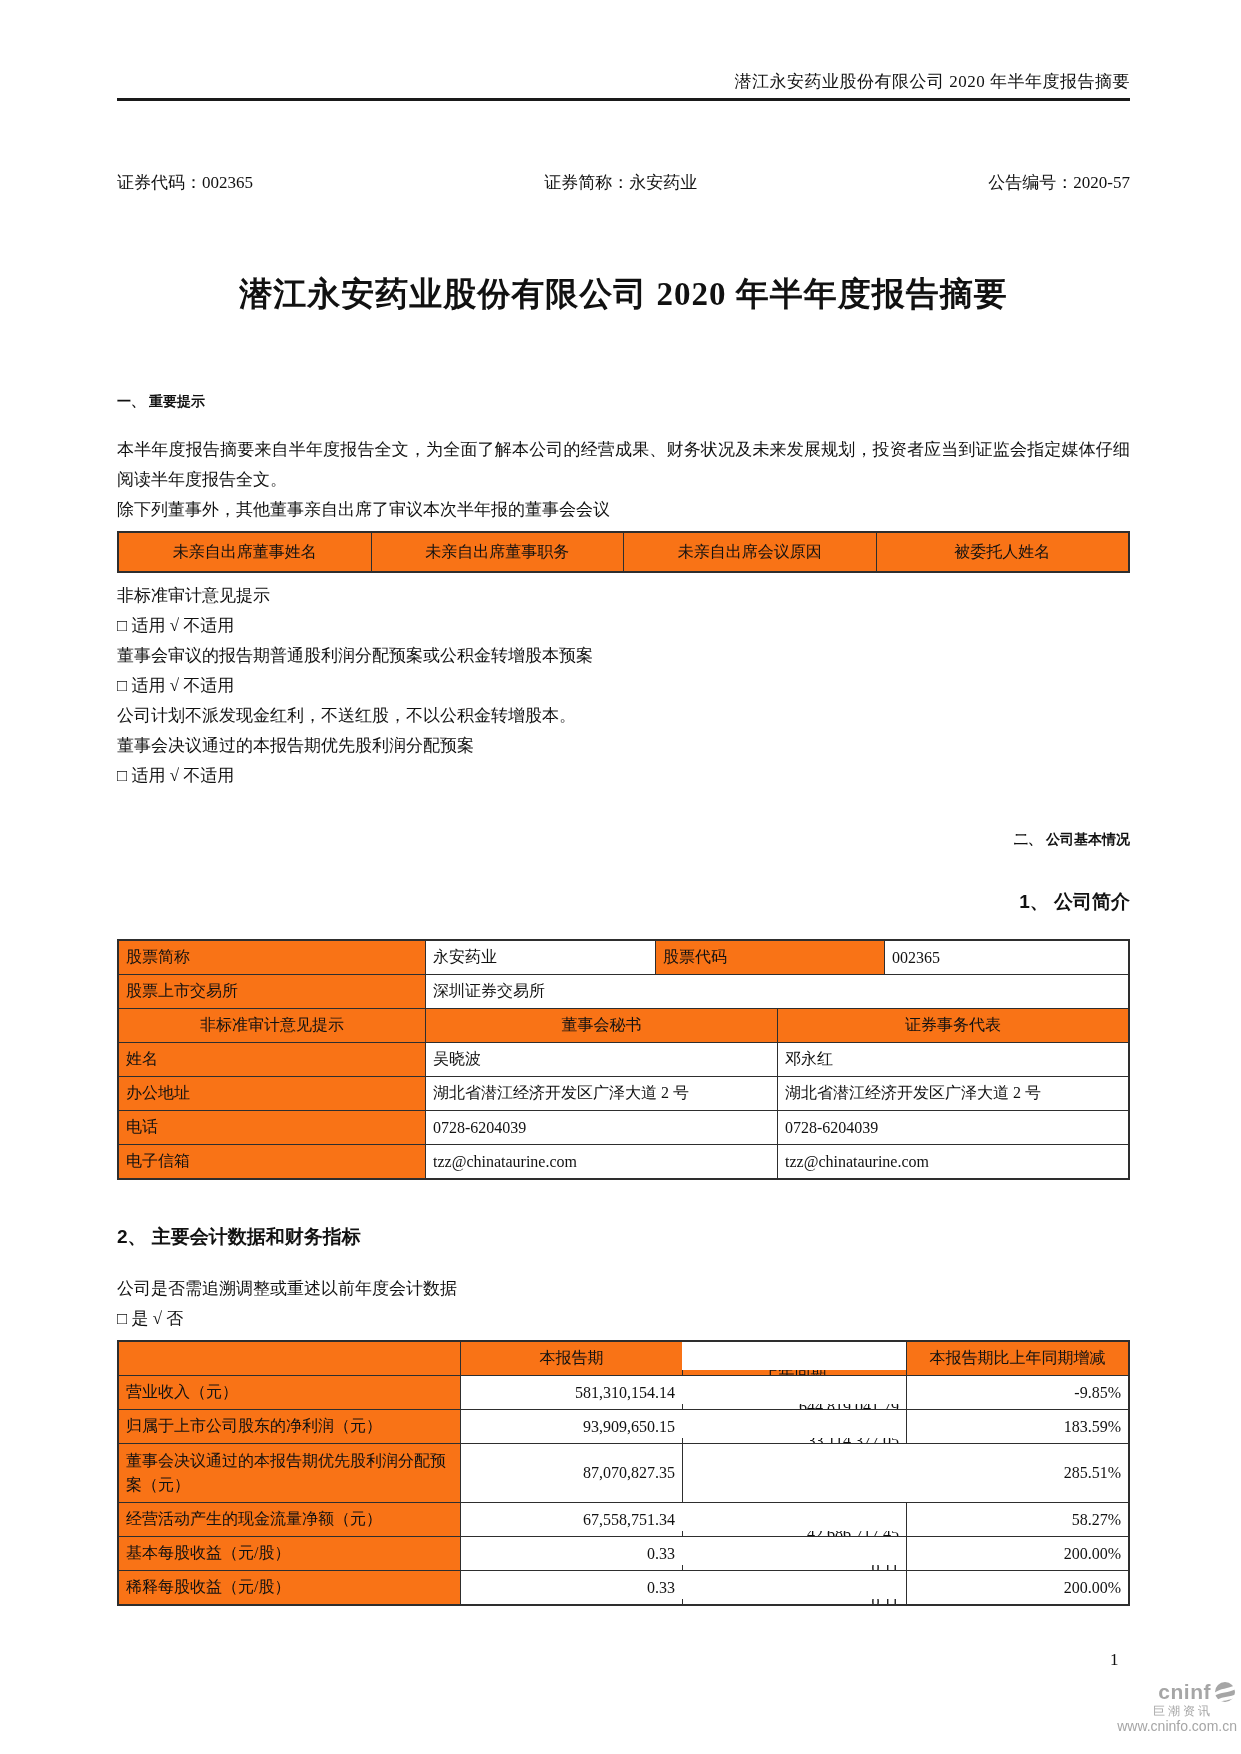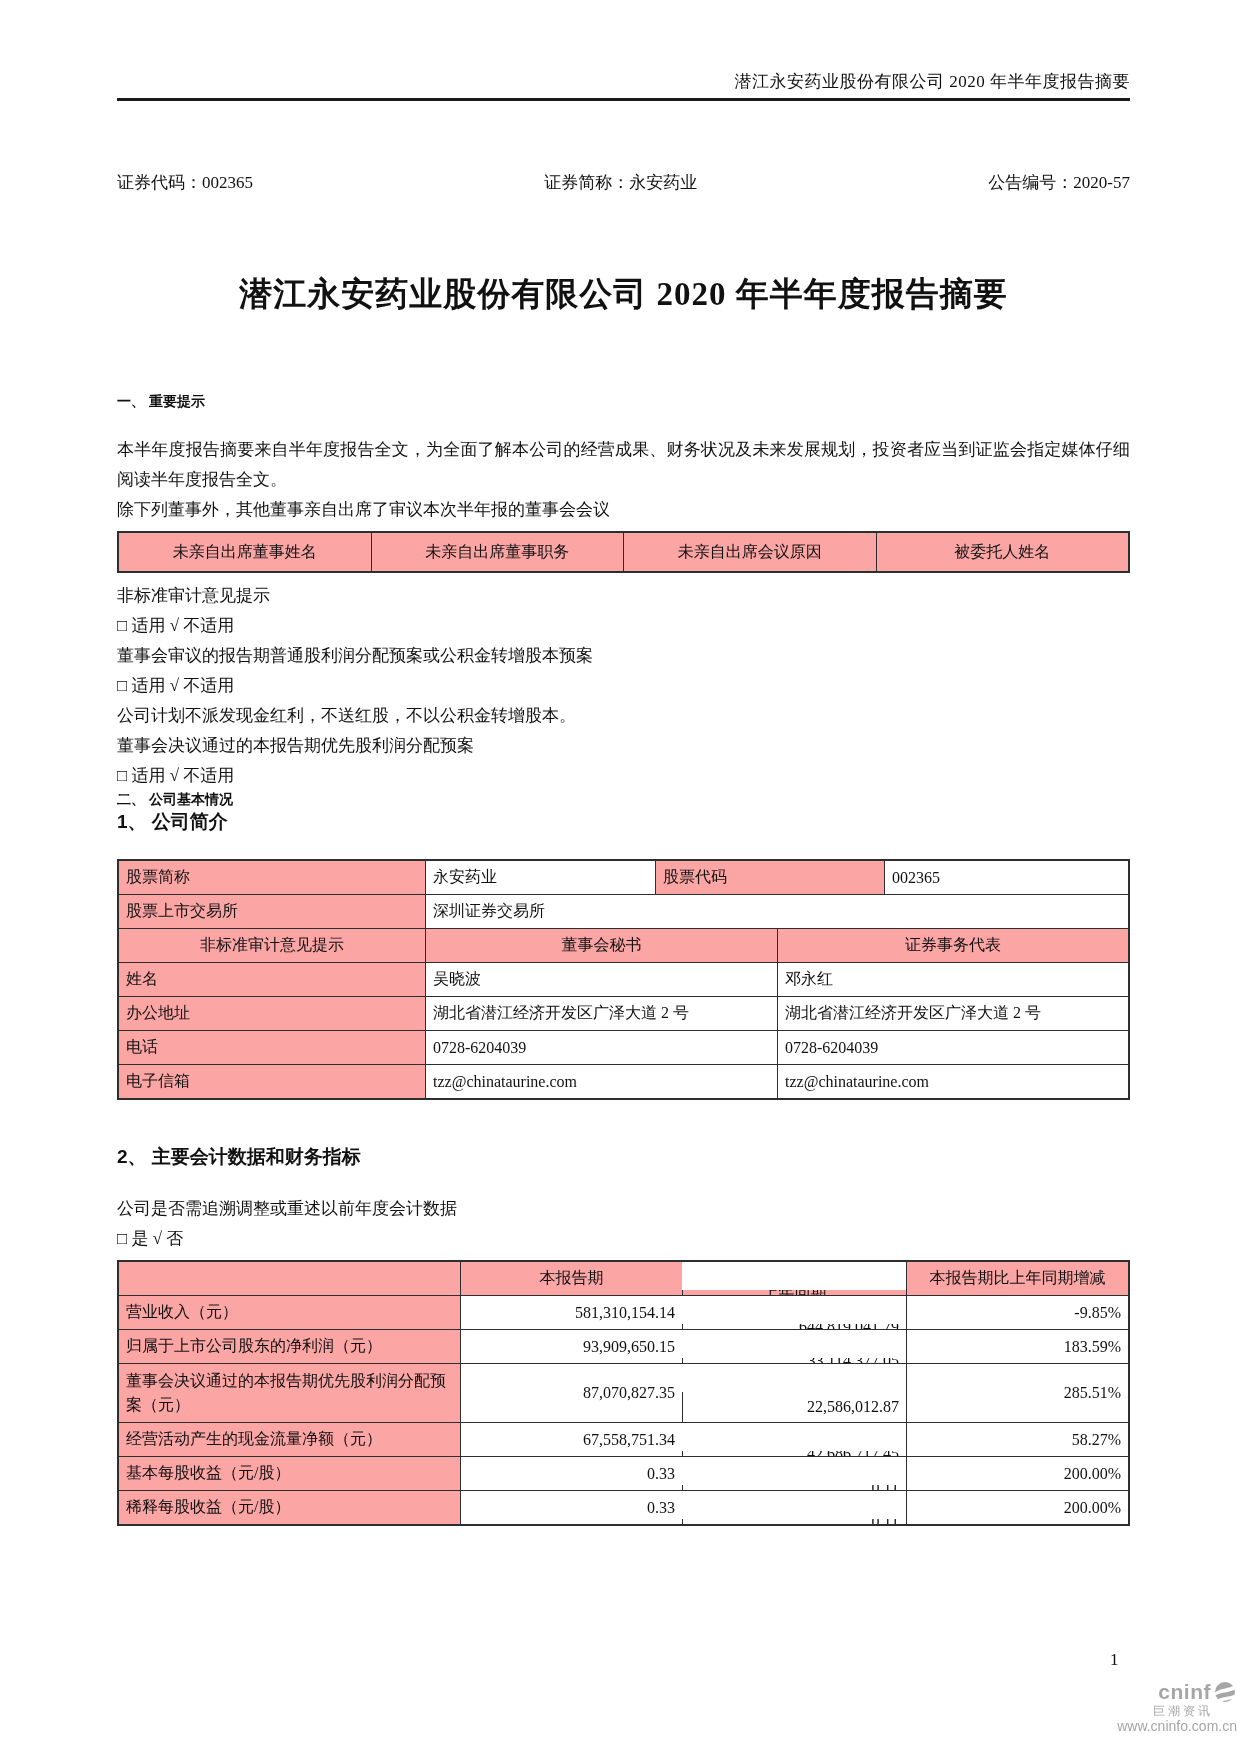--- a/index.html
+++ b/index.html
@@ -25,42 +25,42 @@
   
   .tbl{border:2px solid #2e2e2e;margin-top:6px;}
   .trow{display:flex;}
   .trow + .trow{border-top:1px solid #2e2e2e;}
   .trow > div{
     box-sizing:border-box;border-left:1px solid #2e2e2e;
     padding:0 7px;display:flex;align-items:center;font-size:16px;
     overflow:hidden;
   }
   .trow > div:first-child{border-left:none;}
-  .grey{background:#fca5a5;}
+  .grey{background:#f97316;}
   .c{justify-content:center;text-align:center;}
   .r{justify-content:flex-end;text-align:right;}
   
   .absent .trow{height:38px;}
   .absent .trow > div{flex:1 1 0;}
   
   .profile-tbl .trow{height:33px;}
   .w-label{width:306px;flex:0 0 306px;}
   .w-a{width:230px;flex:0 0 230px;}
   .w-b{width:229px;flex:0 0 229px;}
   .w-rest{flex:1 1 auto;}
   .w-mid{width:352px;flex:0 0 352px;}
   
   .fin-tbl .trow{height:33px;}
   .fin-tbl .trow.tall{height:58px;}
   .fin-tbl .trow.tall > div.wrap{line-height:24px;}
   .f-label{width:341px;flex:0 0 341px;}
   .f-a{width:222px;flex:0 0 222px;}
   .f-b{width:224px;flex:0 0 224px;margin-top:28px;}
   .f-rest{flex:1 1 auto;}
-  .mt40{}
+  .mt40{margin-top:40px;text-align:right;}
   .mt44{margin-top:44px;}
   .mt24{margin-top:24px;}
   
   .page-num{position:absolute;left:1110px;top:1650px;font-size:17px;}
   .cninfo-logo{position:absolute;right:4px;top:1680px;width:150px;color:#a6a6a6;
     font-family:"Liberation Sans","DejaVu Sans",sans-serif;text-align:right;line-height:1.1;}
   .cninfo-line1{display:flex;justify-content:flex-end;align-items:center;gap:2px;}
   .cninfo-word{font-size:21px;font-weight:bold;letter-spacing:.5px;}
   .cninfo-cn{font-size:12px;letter-spacing:3px;padding-right:24px;margin-top:1px;}
   .cninfo-url{font-size:14px;margin-top:1px;}
@@ -164,21 +164,20 @@
     </div>
     <div class="trow">
       <div class="grey f-label">归属于上市公司股东的净利润（元）</div>
       <div class="f-a r">93,909,650.15</div>
       <div class="f-b r">33,114,377.05</div>
       <div class="f-rest r">183.59%</div>
     </div>
     <div class="trow tall">
       <div class="grey f-label wrap">董事会决议通过的本报告期优先股利润分配预案（元）</div>
       <div class="f-a r">87,070,827.35</div>
-      <div class="f-b r">22,586,012.87</div>
       <div class="f-rest r">285.51%</div>
     </div>
     <div class="trow">
       <div class="grey f-label">经营活动产生的现金流量净额（元）</div>
       <div class="f-a r">67,558,751.34</div>
       <div class="f-b r">42,686,717.45</div>
       <div class="f-rest r">58.27%</div>
     </div>
     <div class="trow">
       <div class="grey f-label">基本每股收益（元/股）</div>

